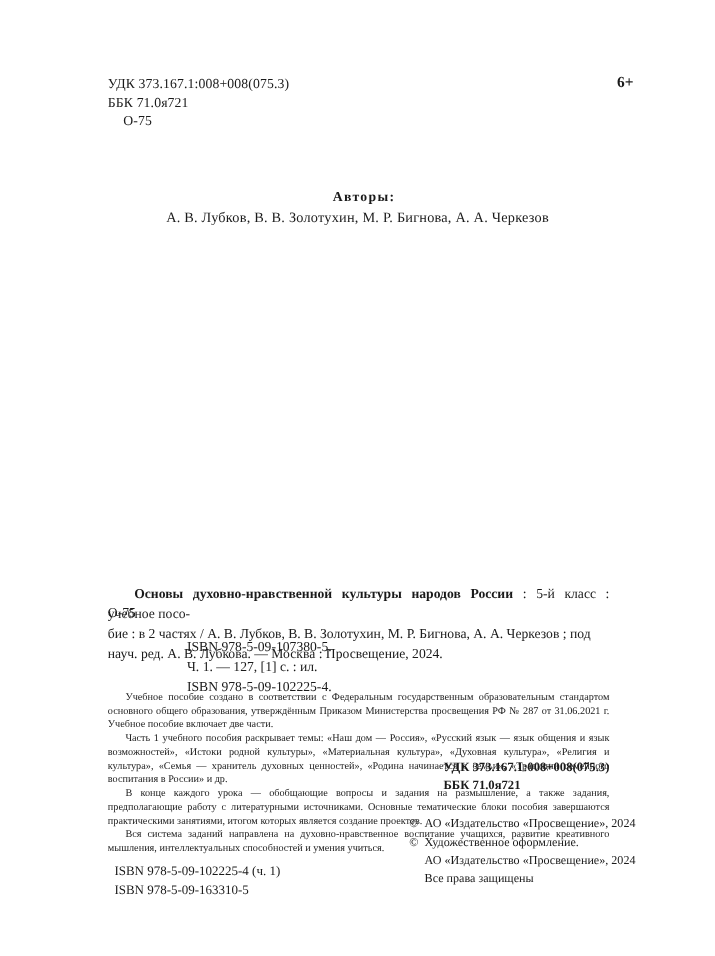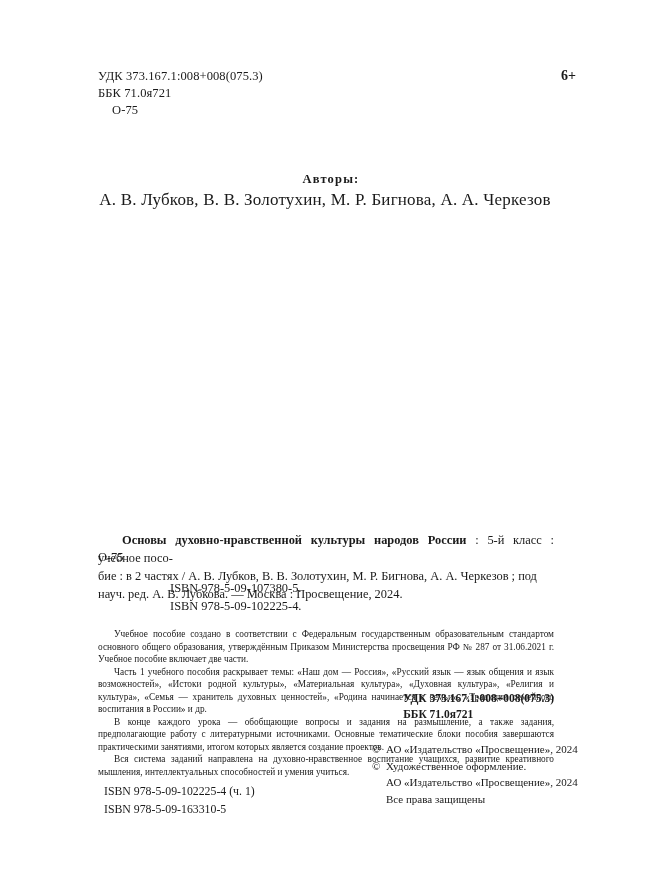--- a/index.html
+++ b/index.html
@@ -54,21 +54,21 @@
     font-size: 12.5px;
     font-weight: bold;
     letter-spacing: 1.2px;
   }
   .authors-list {
     position: absolute;
     left: 0;
     right: 0;
     top: 190px;
     text-align: center;
-    font-size: 17px;
+    font-size: 13px;
     letter-spacing: 0.2px;
   }
 
   
   .catalog {
     position: absolute;
     left: 98px;
     top: 532px;
     width: 456px;
     font-size: 12.4px;
@@ -158,20 +158,21 @@
 
   <div class="catalog">
     <div class="lead"><b>Основы духовно-нравственной культуры народов России</b><span> : 5-й класс : учебное посо-</span></div>
     <div class="hang">О-75</div>
     <div>бие : в 2 частях / А. В. Лубков, В. В. Золотухин, М. Р. Бигнова, А. А. Черкезов ; под</div>
     <div>науч. ред. А. В. Лубкова. — Москва : Просвещение, 2024.</div>
   </div>
 
   <div class="isbn-lines">
     <div>ISBN 978-5-09-107380-5.</div>
+    <div>Ч. 1. — 127, [1] с. : ил.</div>
     <div>ISBN 978-5-09-102225-4.</div>
   </div>
 
   <div class="annot">
     <p>Учебное пособие создано в соответствии с Федеральным государственным образовательным стандартом основного общего образования, утверждённым Приказом Министерства просвещения РФ № 287 от 31.06.2021 г. Учебное пособие включает две части.</p>
     <p>Часть 1 учебного пособия раскрывает темы: «Наш дом — Россия», «Русский язык — язык общения и язык возможностей», «Истоки родной культуры», «Материальная культура», «Духовная культура», «Религия и культура», «Семья — хранитель духовных ценностей», «Родина начинается с семьи», «Традиции семейного воспитания в России» и др.</p>
     <p>В конце каждого урока — обобщающие вопросы и задания на размышление, а также задания, предполагающие работу с литературными источниками. Основные тематические блоки пособия завершаются практическими занятиями, итогом которых является создание проектов.</p>
     <p>Вся система заданий направлена на духовно-нравственное воспитание учащихся, развитие креативного мышления, интеллектуальных способностей и умения учиться.</p>
   </div>
 

